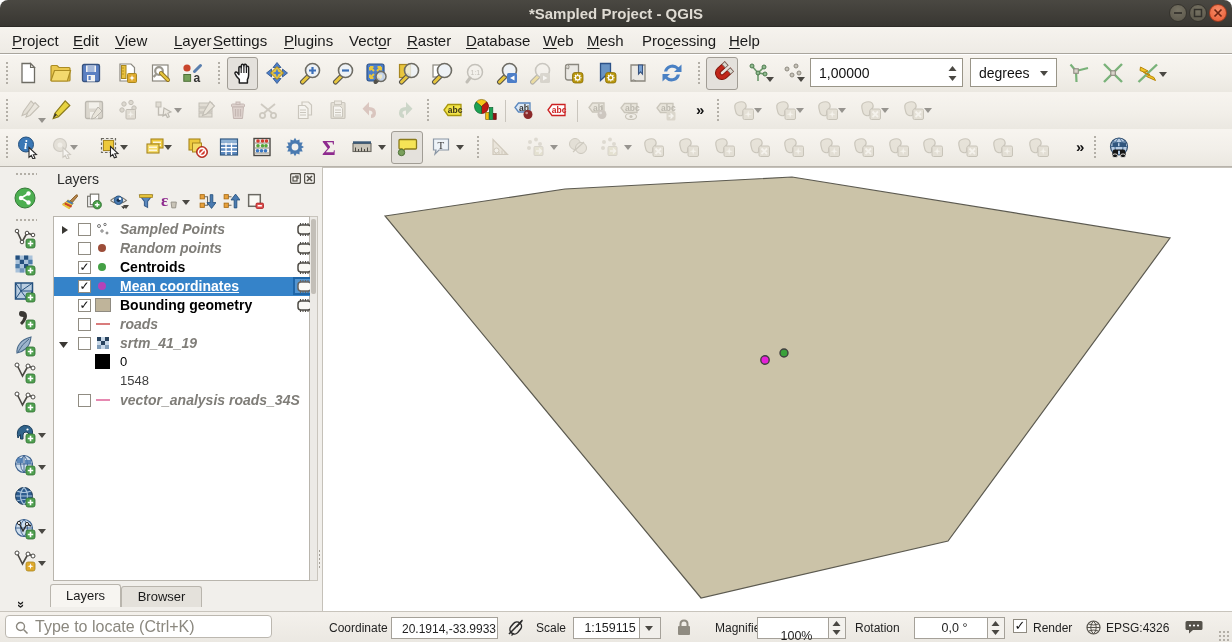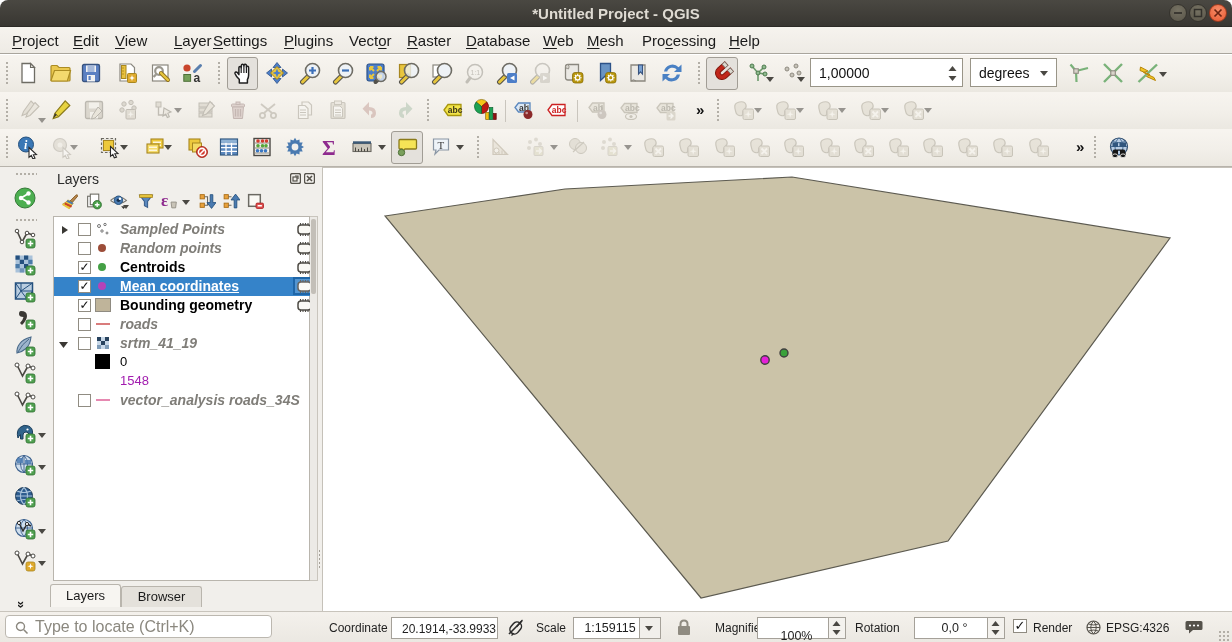--- a/index.html
+++ b/index.html
@@ -55,21 +55,21 @@
 #statusbar { position:absolute; left:0; top:611px; width:1232px; height:31px;
   background:linear-gradient(#f4f1ec,#ebe8e2); border-top:1px solid #c8c4bc; font-size:12.5px; color:#1f1f1f; }
 #locator { position:absolute; left:5px; top:3px; width:267px; height:23px; background:#fff;
   border:1px solid #bcb8b0; border-radius:4px; color:#8b887f; font-size:16px; padding:2px 0 0 29px; }
 .sfield { position:absolute; top:5px; height:22px; background:#fff; border:1px solid #a5a199; font-size:12.5px;text-align:center; }
 .slabel { position:absolute; top:9px; font-size:12px; }
 .spin { position:absolute; top:5px; width:17px; height:22px; background:#f4f2ee;
   border:1px solid #a5a199; border-left:none; }
 </style></head><body>
 <div id="titlebar">
-<div id="title">*Untitled Project - QGIS</div>
+<div id="title">*Sampled Project - QGIS</div>
 <div class="winbtn" style="left:1169px;background:radial-gradient(circle at 50% 32%,#767263,#595549);border:1px solid #35332d">
 <svg width="16" height="16">
         <line x1="4" y1="8" x2="12" y2="8" stroke="#32302b" stroke-width="1.7"></line>
       </svg>
     </div>
 <div class="winbtn" style="left:1189px;background:radial-gradient(circle at 50% 32%,#767263,#595549);border:1px solid #35332d">
 <svg width="16" height="16">
         <rect x="4.5" y="4.5" width="7" height="7" fill="none" stroke="#32302b" stroke-width="1.5"></rect>
       </svg>
     </div>
@@ -1040,21 +1040,21 @@
             <rect x="2" y="9" width="4" height="4" fill="#7f9cb8"></rect>
             <rect x="10" y="9" width="4" height="4" fill="#7f9cb8"></rect>
           </svg>
           <span class="lyrtext unchecked">srtm_41_19</span>
         </div>
 <div class="lrow" style="top:136px">
           <div style="position:absolute;left:41px;top:1px;width:15px;height:15px;background:#000"></div>
           <span class="lyrtext" style="color:#000;font-size:13px">0</span>
         </div>
 <div class="lrow" style="top:155px">
-          <span class="lyrtext" style="color:#a21caf;font-size:13px">1548</span>
+          <span class="lyrtext" style="color:#404040;font-size:13px">1548</span>
         </div>
 <div class="lrow" style="top:174px">
           <div class="cb"></div>
           <svg style="position:absolute;left:41px;top:2px" width="16" height="14">
             <line x1="1" y1="7" x2="15" y2="7" stroke="#e06c9e" stroke-width="1.6"></line>
           </svg>
           <span class="lyrtext unchecked">vector_analysis roads_34S</span>
         </div>
 </div>
 <div id="scrollbar">

